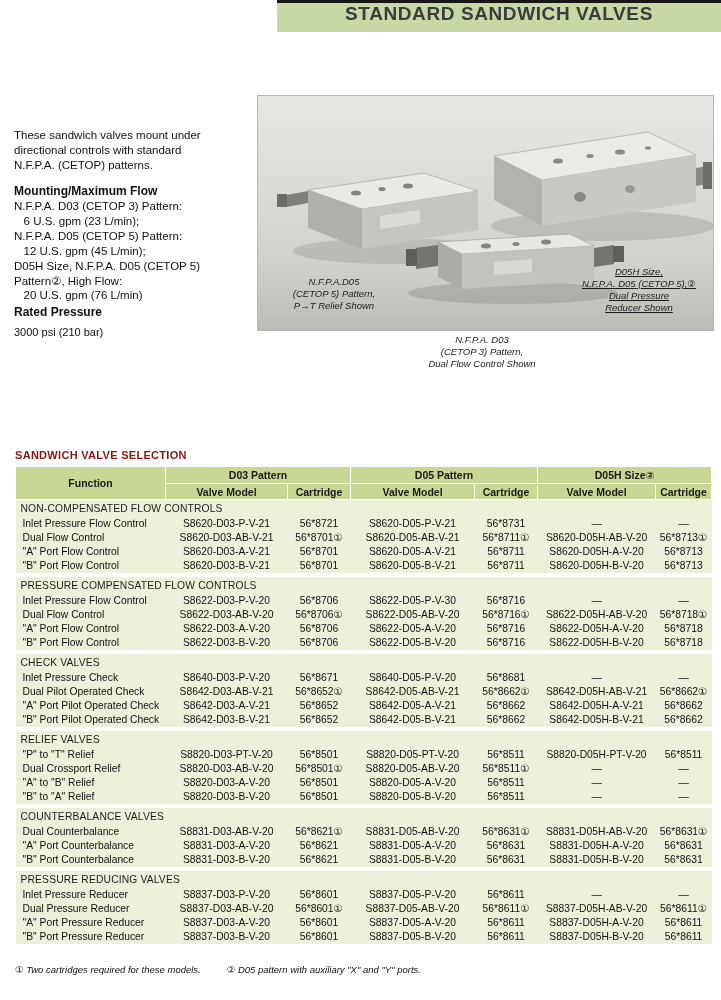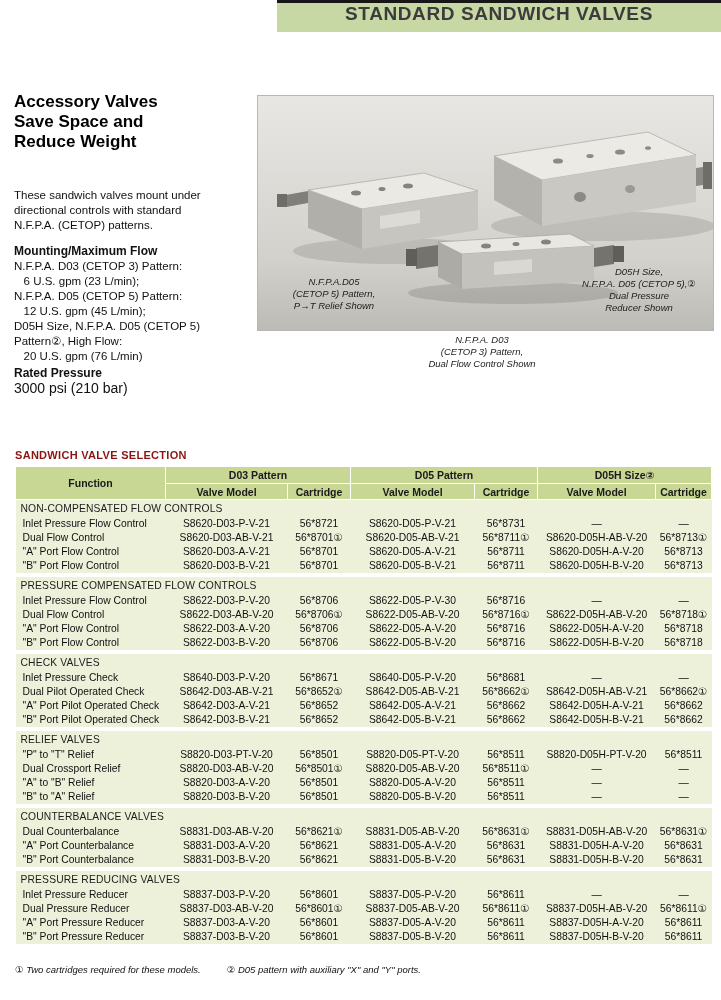--- a/index.html
+++ b/index.html
@@ -13,29 +13,29 @@
     display:flex; align-items:flex-start; justify-content:center; }
   .title-bar .t { font-size:19px; font-weight:bold; color:#3c3c3c; letter-spacing:0.6px; }
 
   
   .intro { position:absolute; left:14px; top:92px; width:248px; }
   .intro .head { font-size:17px; font-weight:bold; line-height:1.18; white-space:pre-line; color:#000; }
   .intro .para { margin-top:36px; font-size:11.5px; line-height:1.3; white-space:pre-line; }
   .intro .sub-head { margin-top:11px; font-size:12px; font-weight:bold; }
   .intro .mounting { margin-top:1px; font-size:11.5px; line-height:1.3; white-space:pre-wrap; }
   .intro .rated-head { margin-top:2px; font-size:12px; font-weight:bold; }
-  .intro .rated-val { margin-top:0; font-size:14px; }
+  .intro .rated-val { margin-top:7px; font-size:11px; }
 
   
   .photo { position:absolute; left:258px; top:96px; width:455px; height:234px;
     outline:1px solid #b8b7b1; }
   .caption { position:absolute; font-size:9.5px; font-style:italic; line-height:1.28;
     text-align:center; color:#1d1d1d; white-space:pre-line; }
   .cap-d05 { left:12px; top:180px; width:128px; }
-  .cap-d05h { left:315px; top:170px; width:132px; }
+  .cap-d05h { left:315px; top:170px; width:132px;text-decoration:underline; }
   .cap-d03-page { position:absolute; left:398px; top:334px; width:168px;
     font-size:9.5px; font-style:italic; line-height:1.28; text-align:center;
     color:#1d1d1d; white-space:pre-line; }
 
   
   .table-title { position:absolute; left:15px; top:449px; font-size:11px; font-weight:bold;
     color:#8c1410; letter-spacing:0.3px; }
   .table-wrap { position:absolute; left:15px; top:466px; width:696px; }
   table { border-collapse:collapse; width:696px; table-layout:fixed; }
   thead th { background:#c9d795; border:1px solid #ffffff; font-size:10.5px;
@@ -58,23 +58,20 @@
 </head>
 <body>
 
 <div class="page">
 
   <div class="title-bar">
     <div class="t">STANDARD SANDWICH VALVES</div>
   </div>
 
   <div class="intro">
-    <div class="head">Accessory Valves
-Save Space and
-Reduce Weight</div>
     <div class="para">These sandwich valves mount under
 directional controls with standard
 N.F.P.A. (CETOP) patterns.</div>
     <div class="sub-head">Mounting/Maximum Flow</div>
     <div class="mounting">N.F.P.A. D03 (CETOP 3) Pattern:
    6 U.S. gpm (23 L/min);
 N.F.P.A. D05 (CETOP 5) Pattern:
    12 U.S. gpm (45 L/min);
 D05H Size, N.F.P.A. D05 (CETOP 5)
 Pattern②, High Flow:

